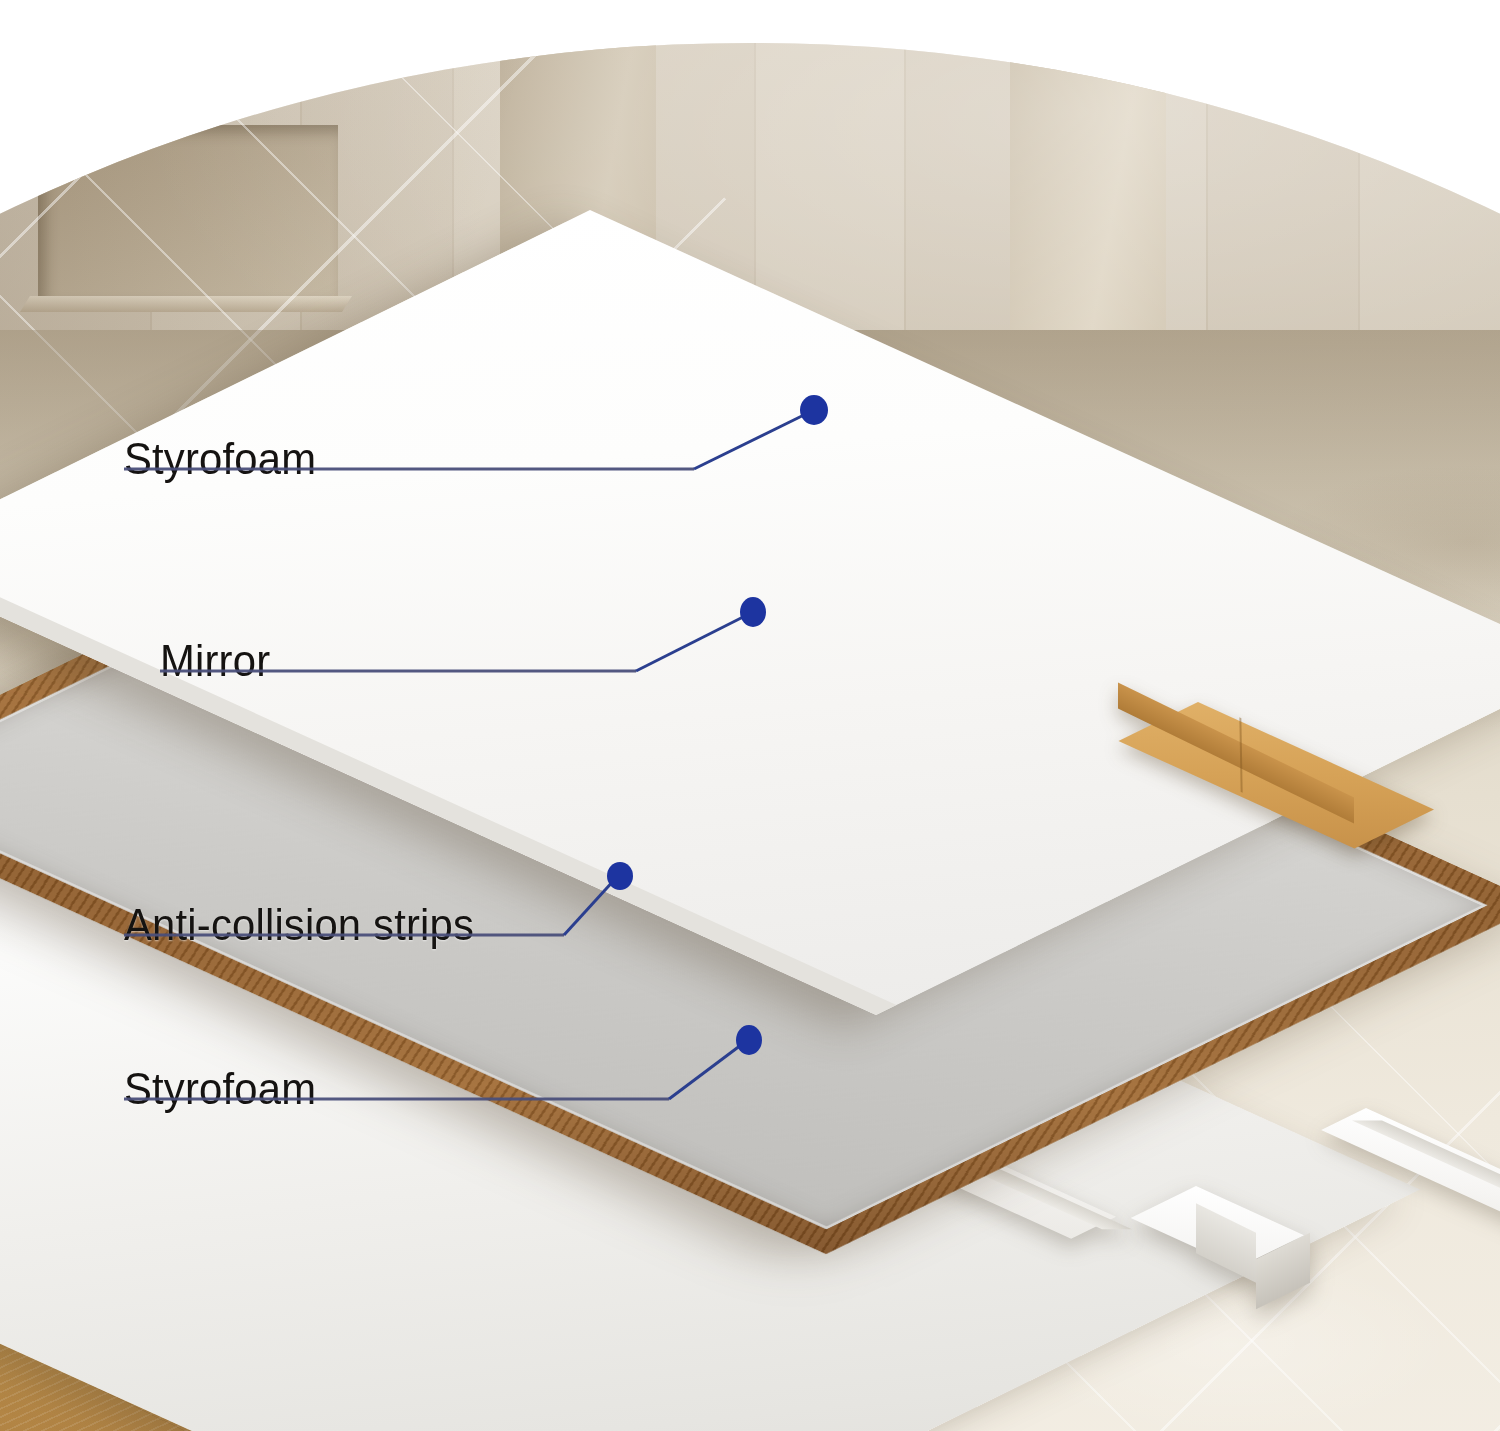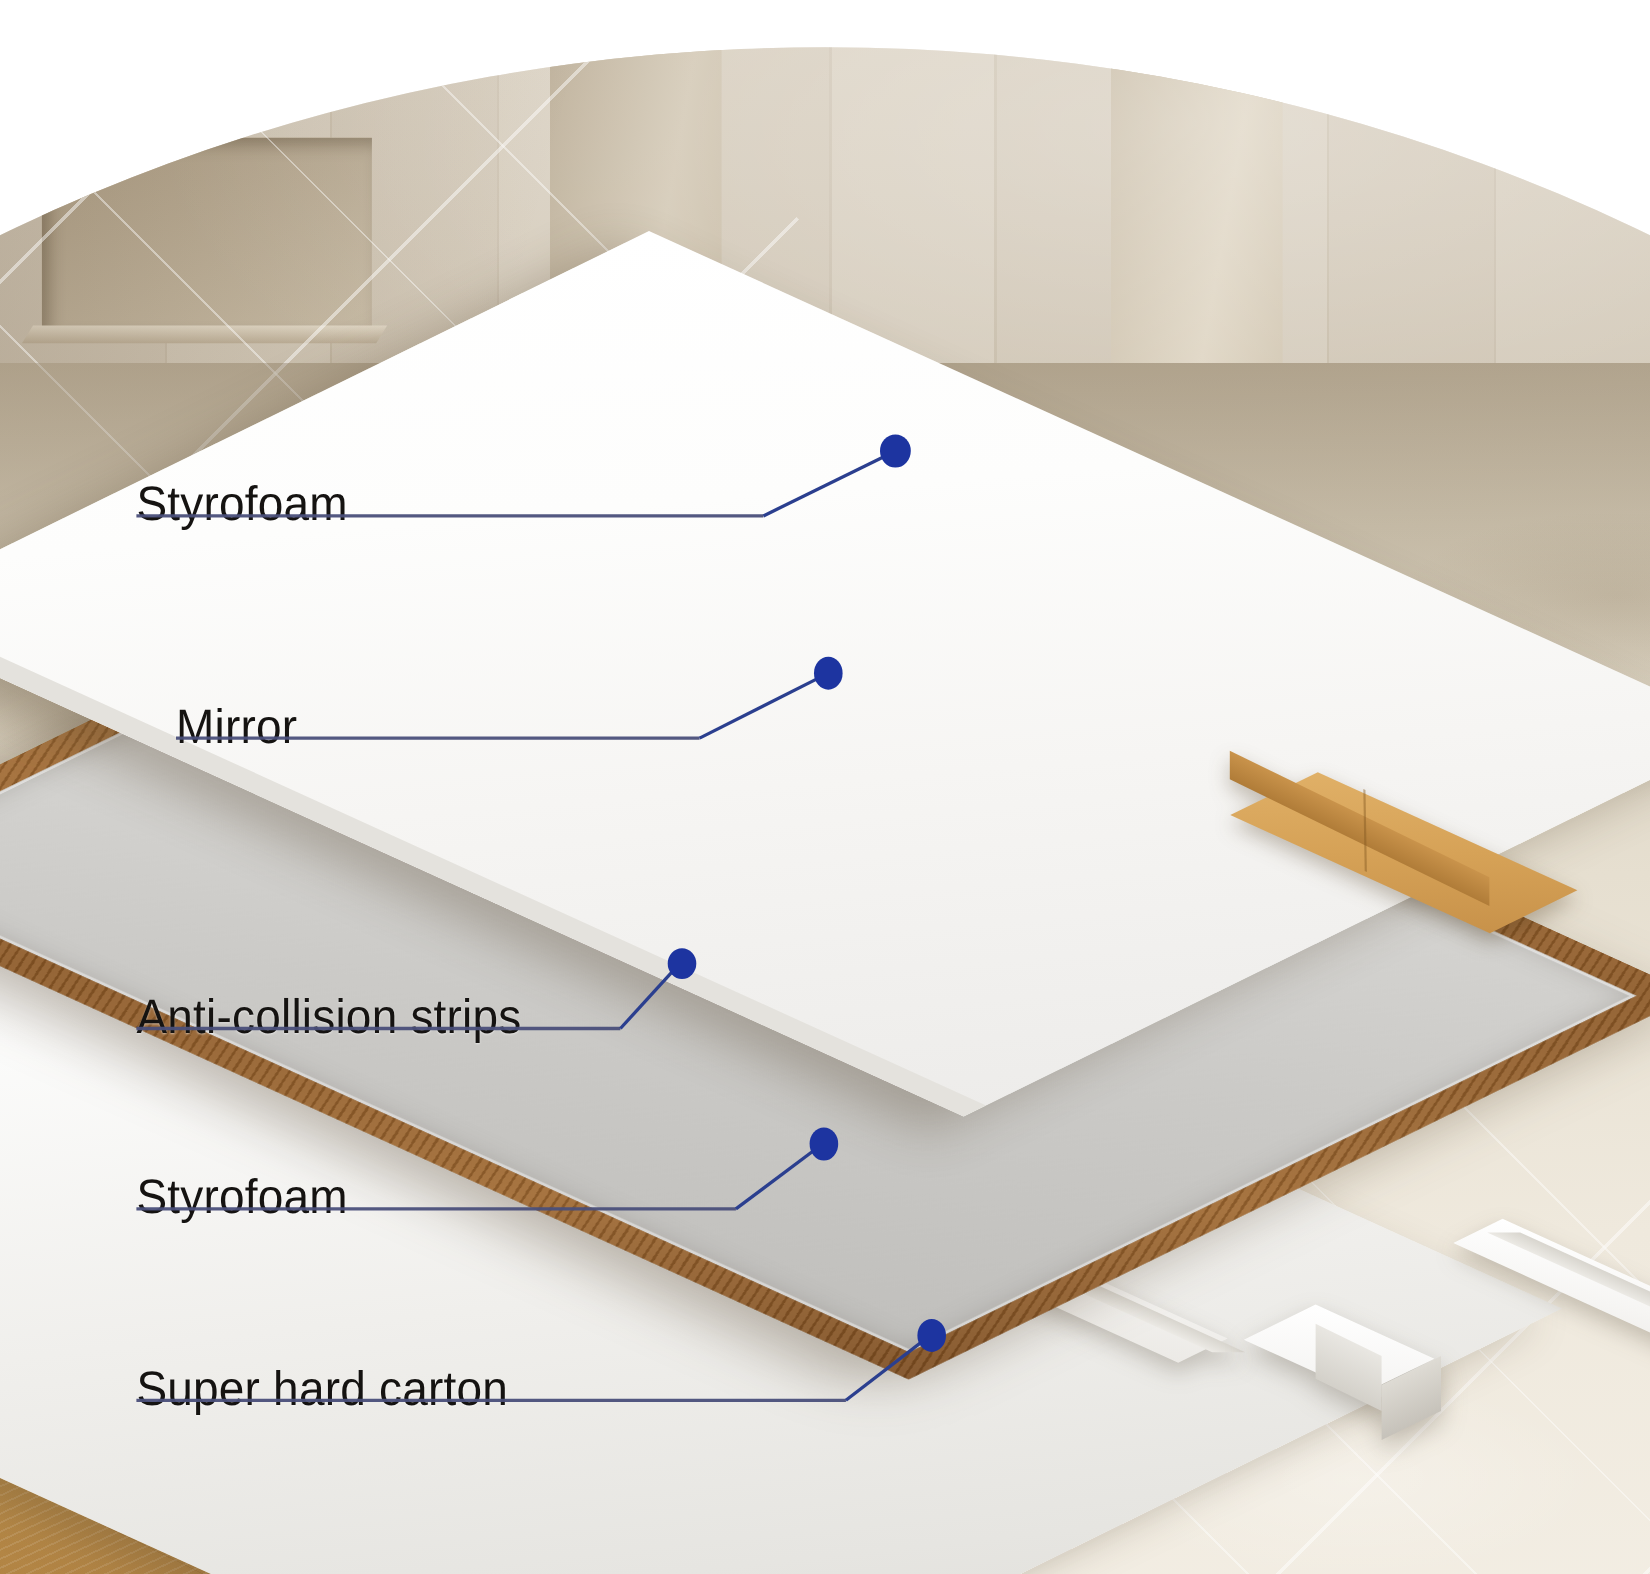--- a/index.html
+++ b/index.html
@@ -369,22 +369,14 @@
 
   <div class="callout" style="left:124px;top:1030px;width:700px;height:90px;">
     <div class="lbl">Styrofoam</div>
     <svg width="700" height="90" viewBox="0 0 700 90">
       <path class="cl-line-soft" d="M0 69 L545 69"></path>
       <path class="cl-line" d="M545 69 L621 12"></path>
       <ellipse class="cl-dot" cx="625" cy="10" rx="13" ry="15"></ellipse>
     </svg>
   </div>
 
-  <div class="callout" style="left:124px;top:1204px;width:800px;height:90px;">
-    <div class="lbl">Super hard carton</div>
-    <svg width="800" height="90" viewBox="0 0 800 90">
-      <path class="cl-line-soft" d="M0 69 L645 69"></path>
-      <path class="cl-line" d="M645 69 L719 12"></path>
-      <ellipse class="cl-dot" cx="723" cy="10" rx="13" ry="15"></ellipse>
-    </svg>
-  </div>
 
 </div>
 
 </body></html>

